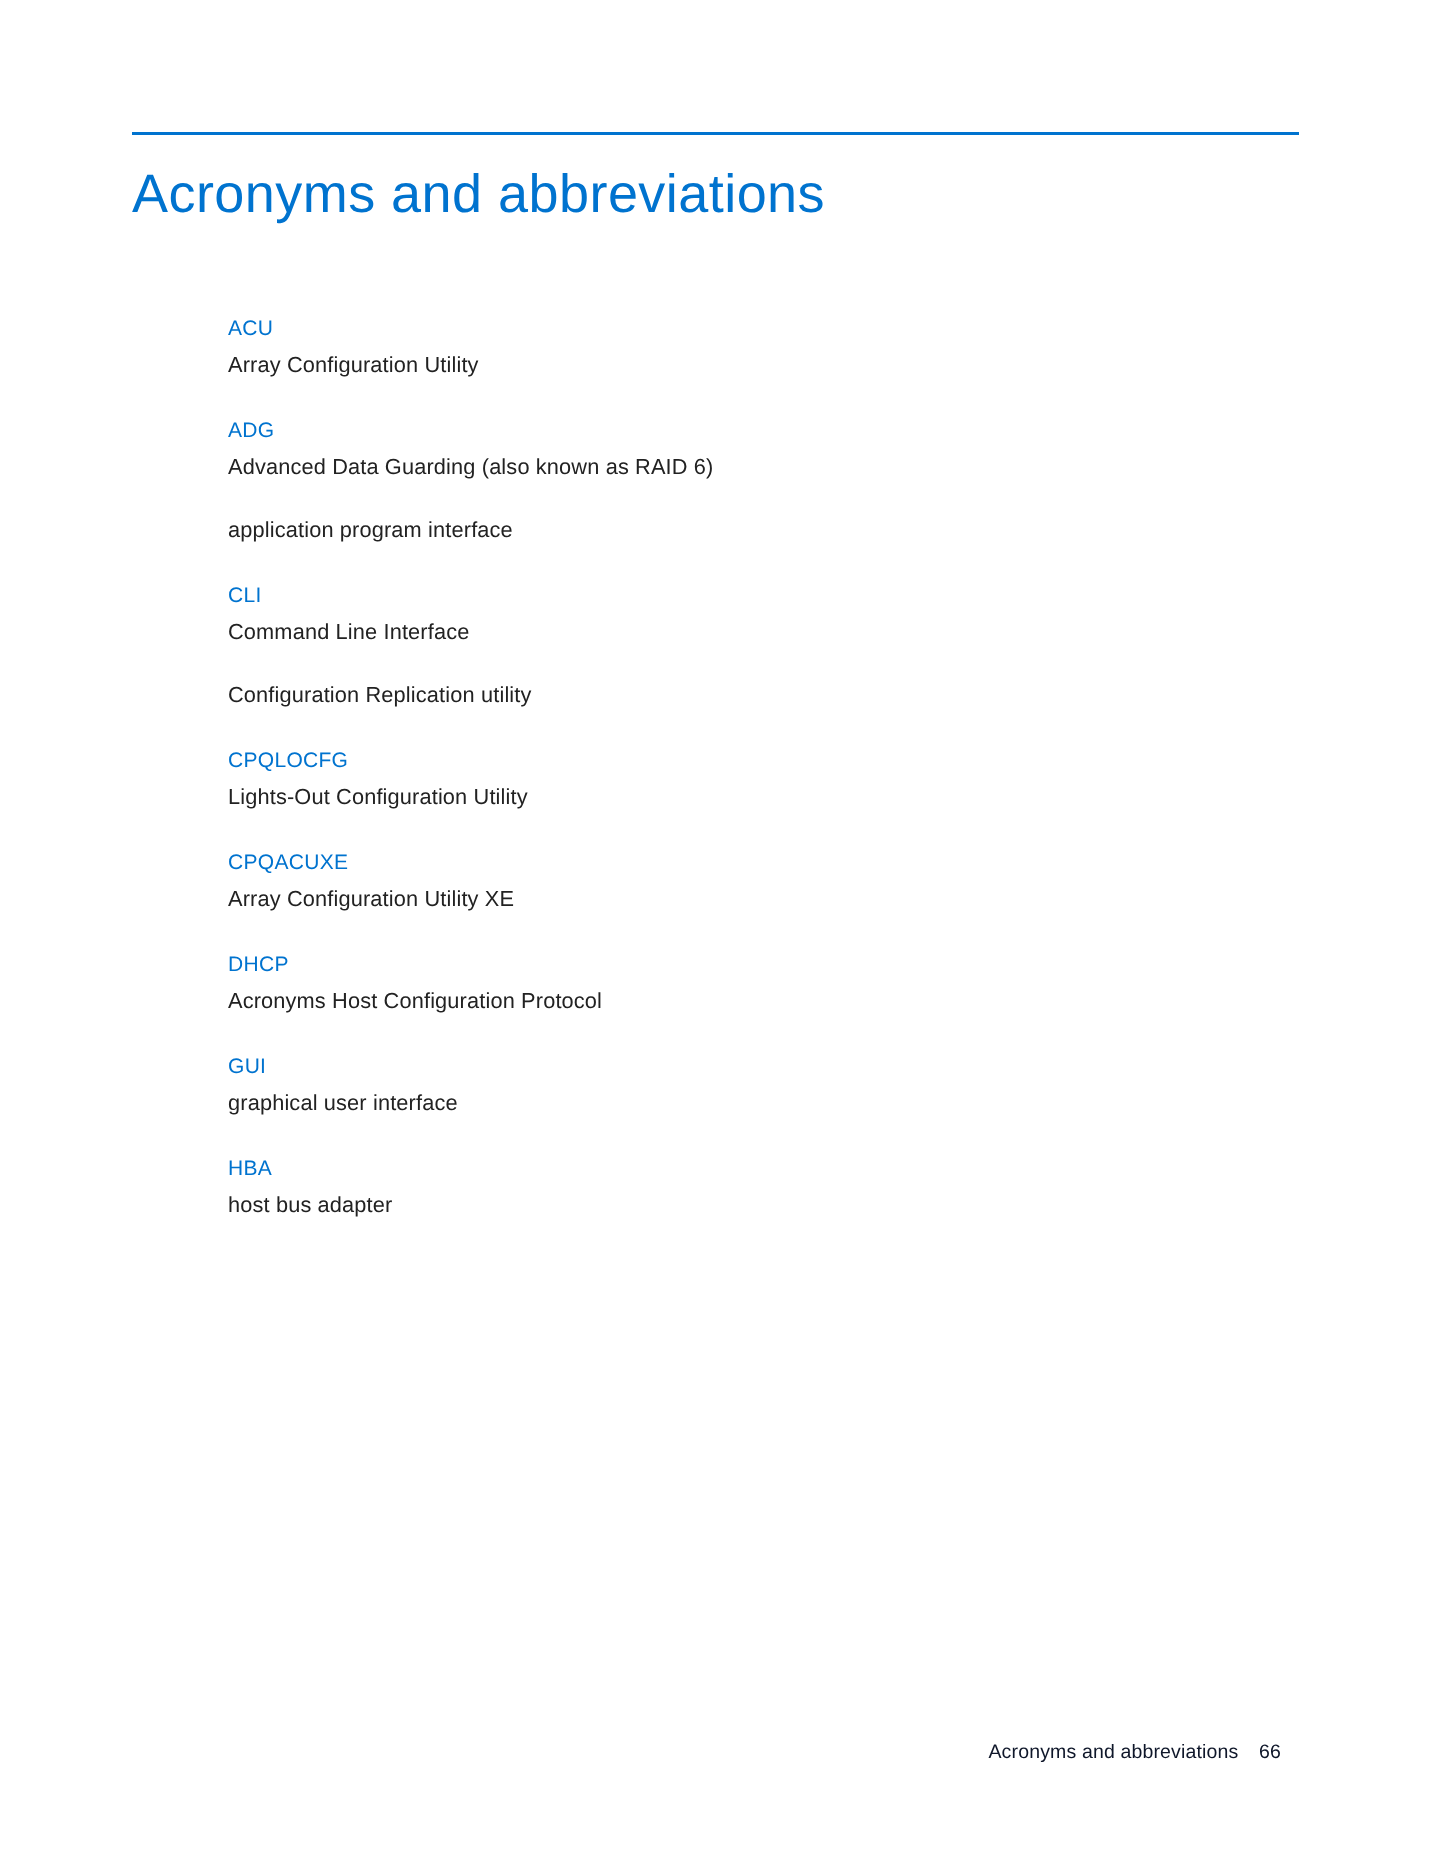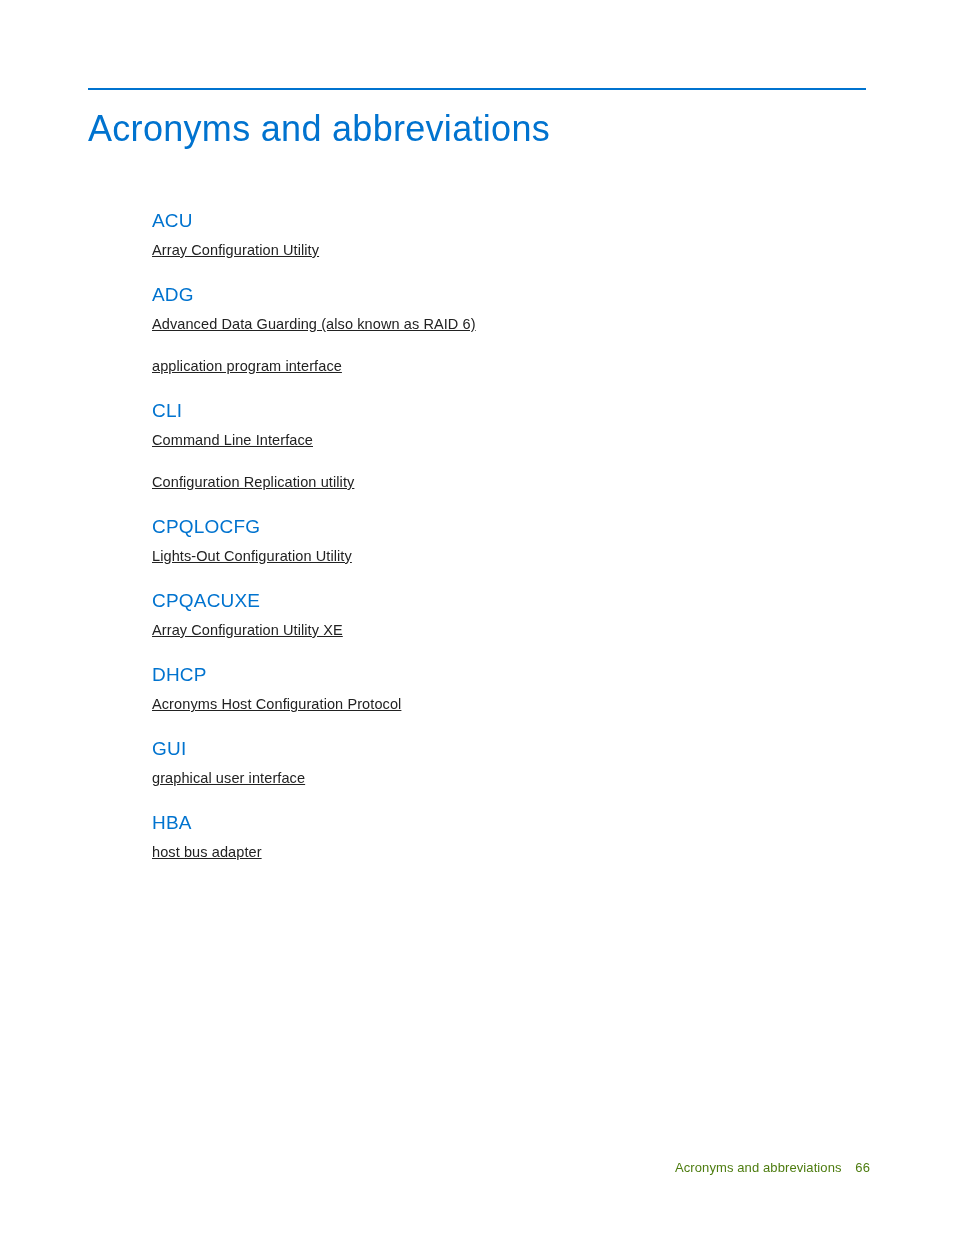--- a/index.html
+++ b/index.html
@@ -29,38 +29,37 @@
       margin-bottom: 60px;
     }
     .entries {
       margin-left: 64px;
     }
     .entry {
       margin-bottom: 26px;
     }
     .entry-term {
       color: #0073cf;
-      font-size: 19px;
+      font-size: 14px;
       font-weight: 400;
       margin-bottom: 10px;
       letter-spacing: 0.2px;
     }
     .entry-def {
       color: #222;
       font-size: 14.5px;
       font-weight: 400;
       letter-spacing: 0.1px;
-      text-decoration: underline;
     }
     .footer {
       position: absolute;
       bottom: 60px;
-      right: 84px;
+      right: 100px;
       font-size: 13px;
-      color: #4d7c0f;
+      color: #0f172a;
       letter-spacing: 0.1px;
     }
     .footer-label {
       margin-right: 10px;
     }
     .footer-page {
     }
   </style>
 </head>
 <body>

